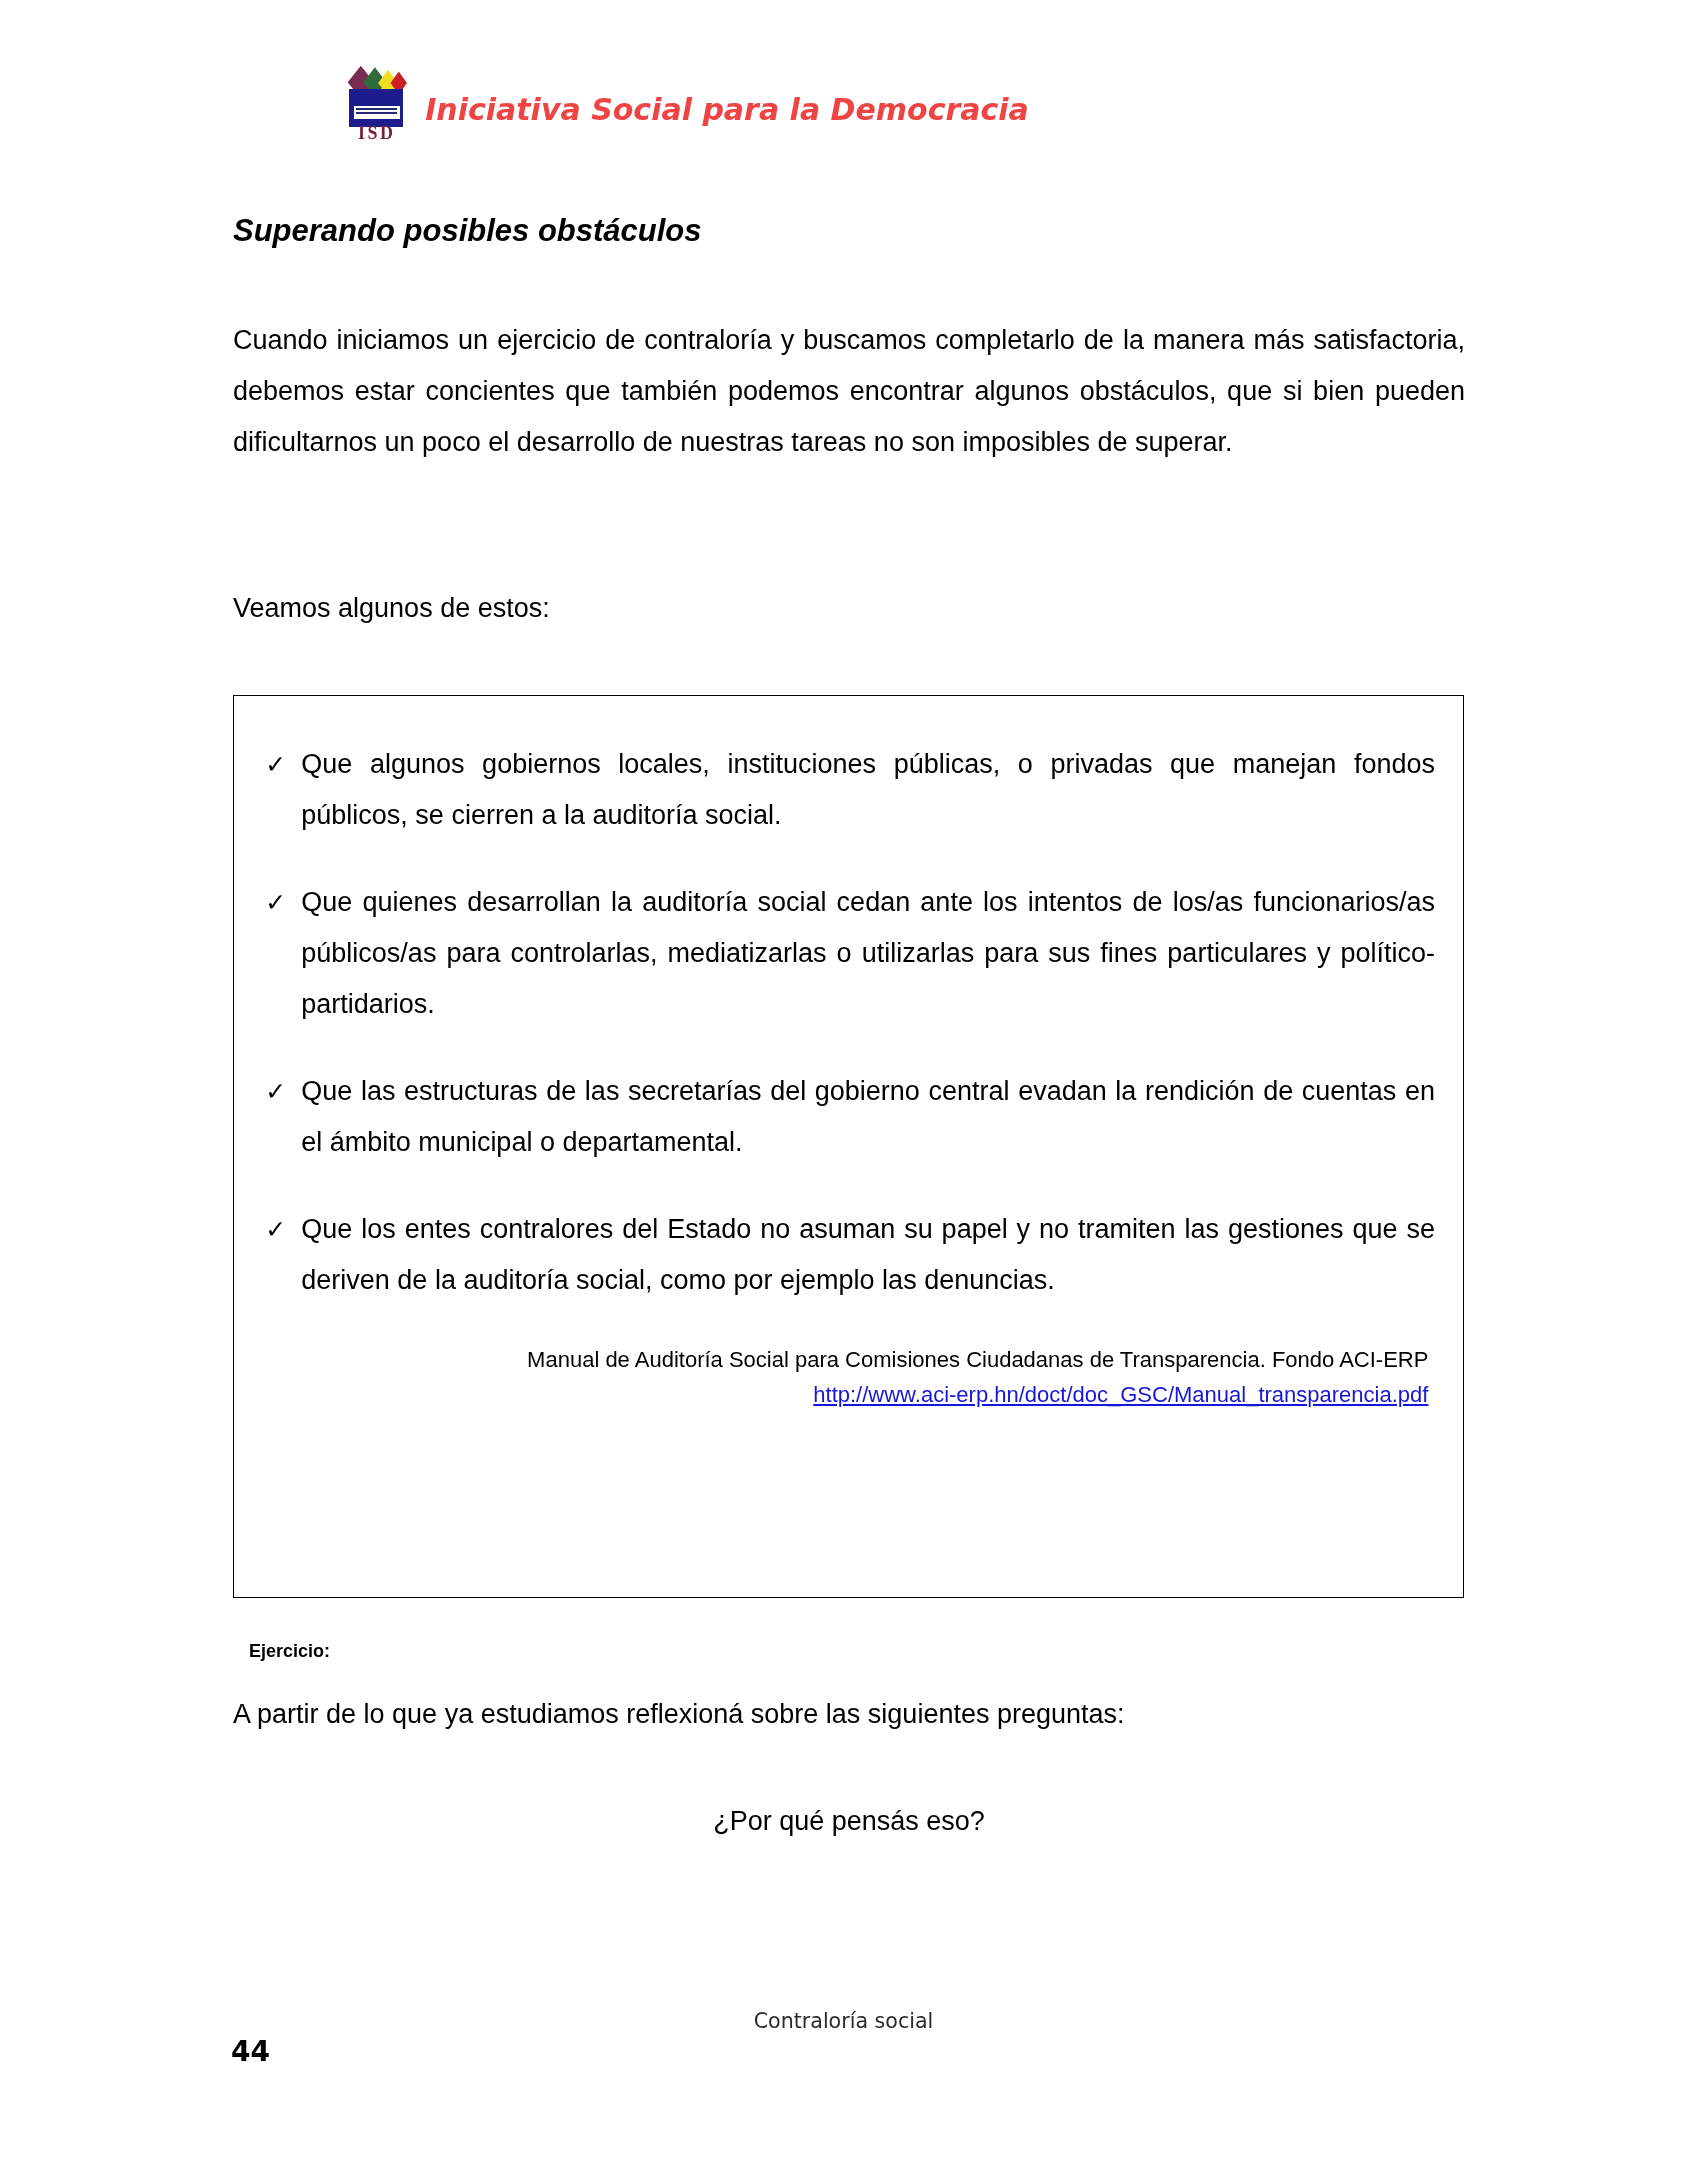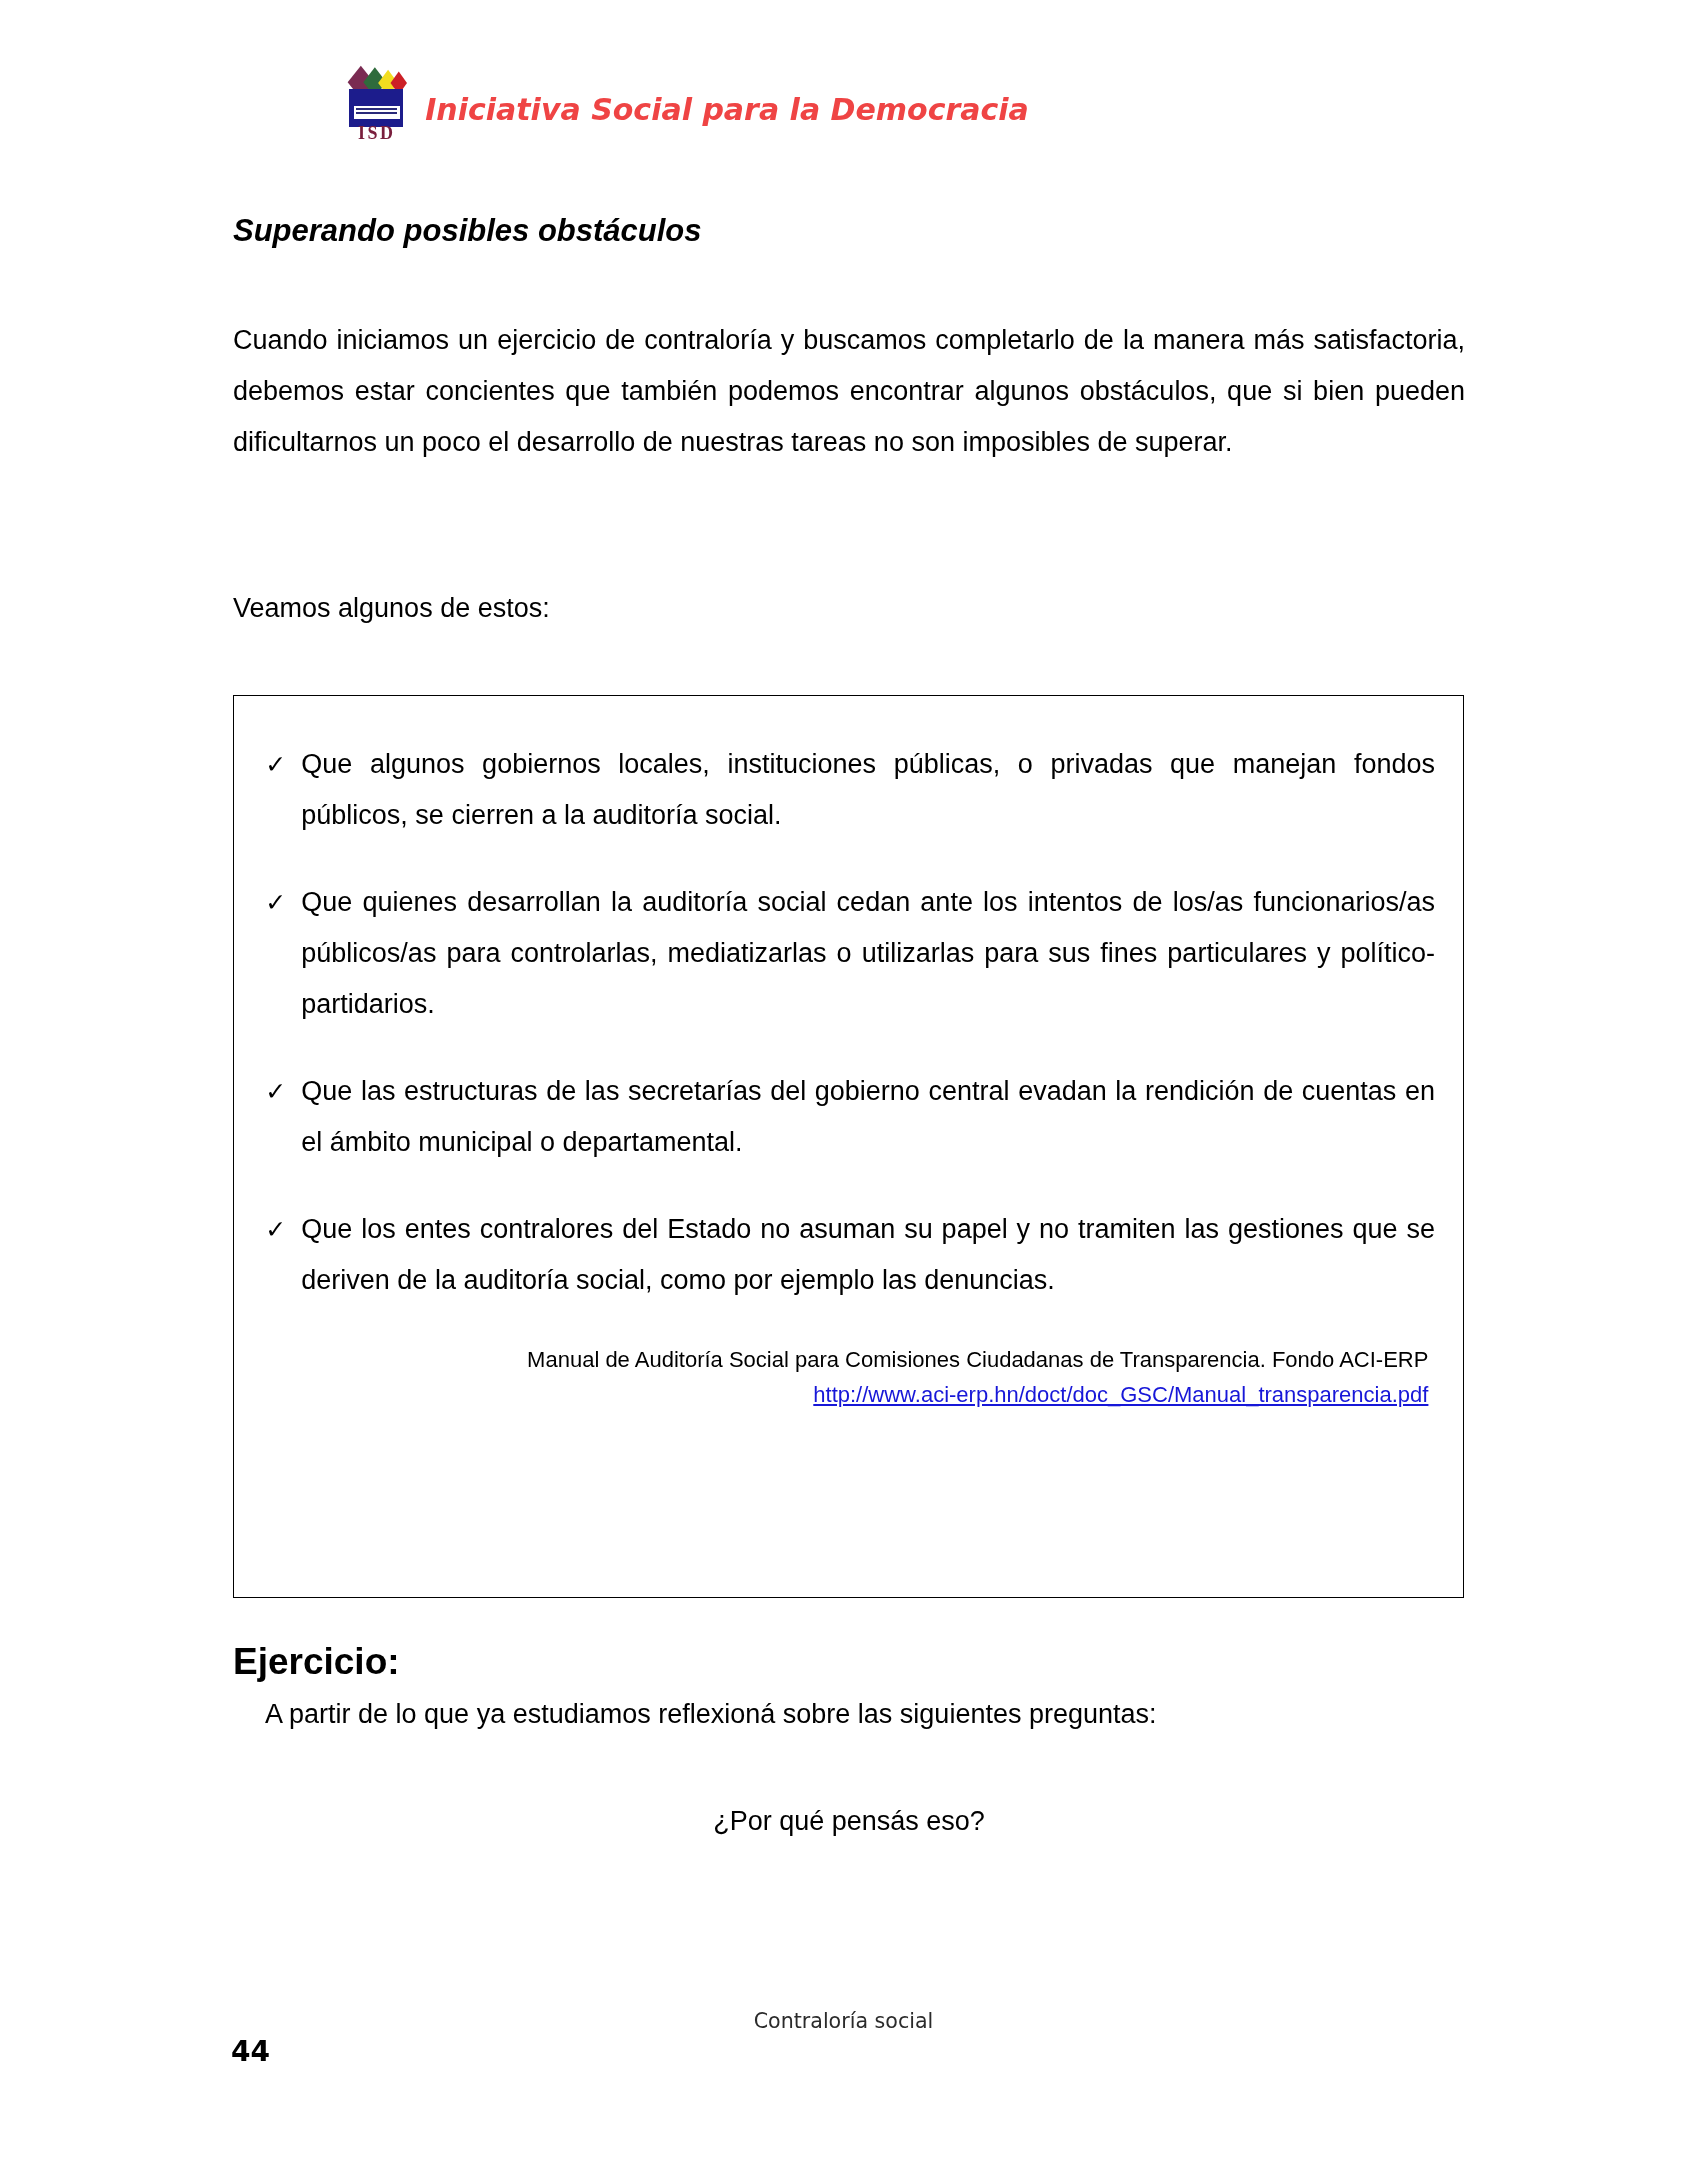--- a/index.html
+++ b/index.html
@@ -181,39 +181,38 @@
     color: #000000;
   }
   .attribution .src-link {
     color: #1717d8;
     text-decoration: underline;
   }
 
   
   .exercise-label {
     position: absolute;
-    left: 0;
+    left: 16px;
     top: 1641px;
     font-family: "Liberation Sans Narrow", "Liberation Sans", sans-serif;
     font-stretch: condensed;
     font-weight: bold;
-    font-size: 37px;
+    font-size: 18px;
     color: #000000;
   }
   .exercise-intro {
     position: absolute;
     left: 0;
     top: 1691px;
     width: 1232px;
     font-family: "Liberation Sans Narrow", "Liberation Sans", sans-serif;
     font-stretch: condensed;
     font-size: 27px;
     line-height: 46px;
     color: #000000;
-    margin-left: 32px;
   }
   .question-block {
     position: absolute;
     left: 0;
     top: 1796px;
     width: 1232px;
     font-family: "Liberation Sans Narrow", "Liberation Sans", sans-serif;
     font-stretch: condensed;
     font-size: 27px;
     line-height: 51px;

